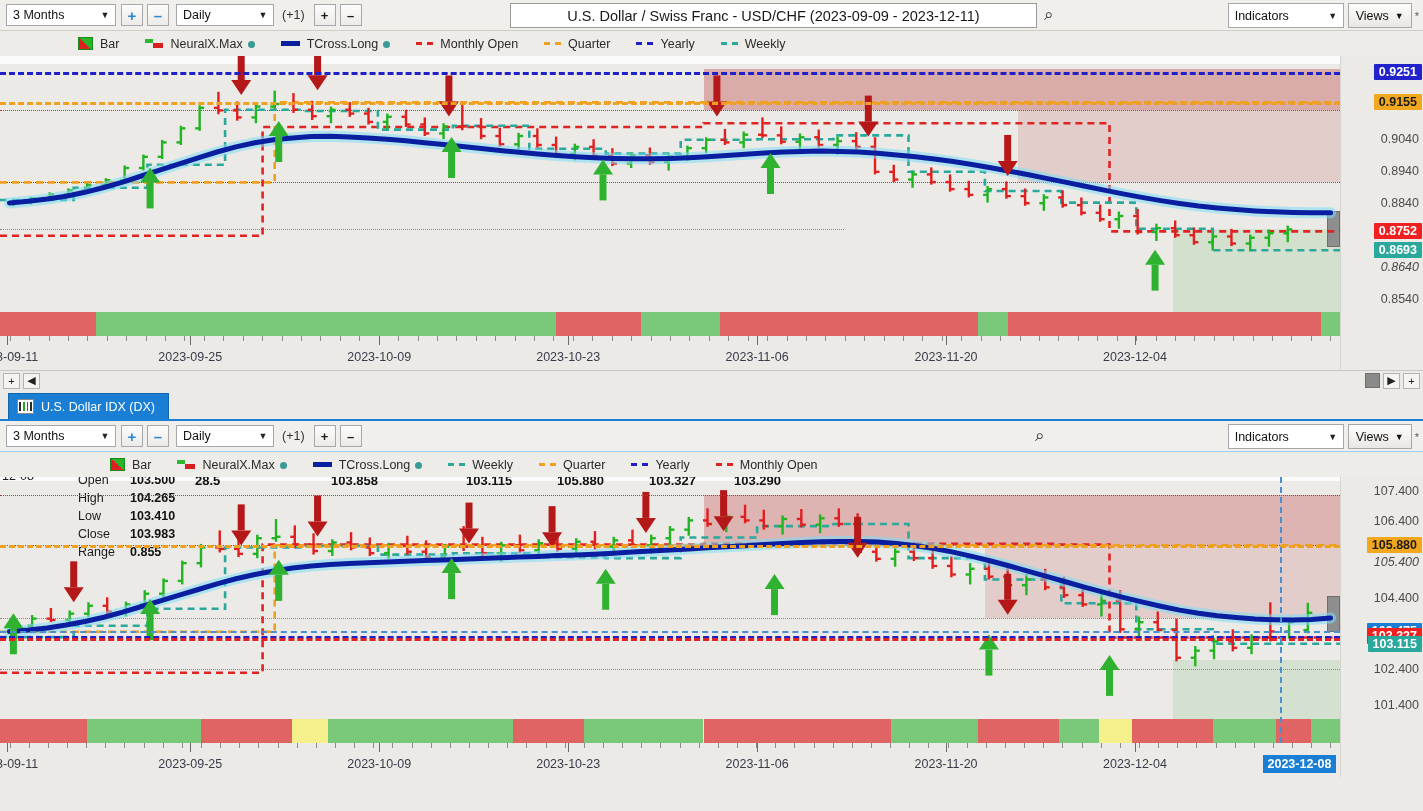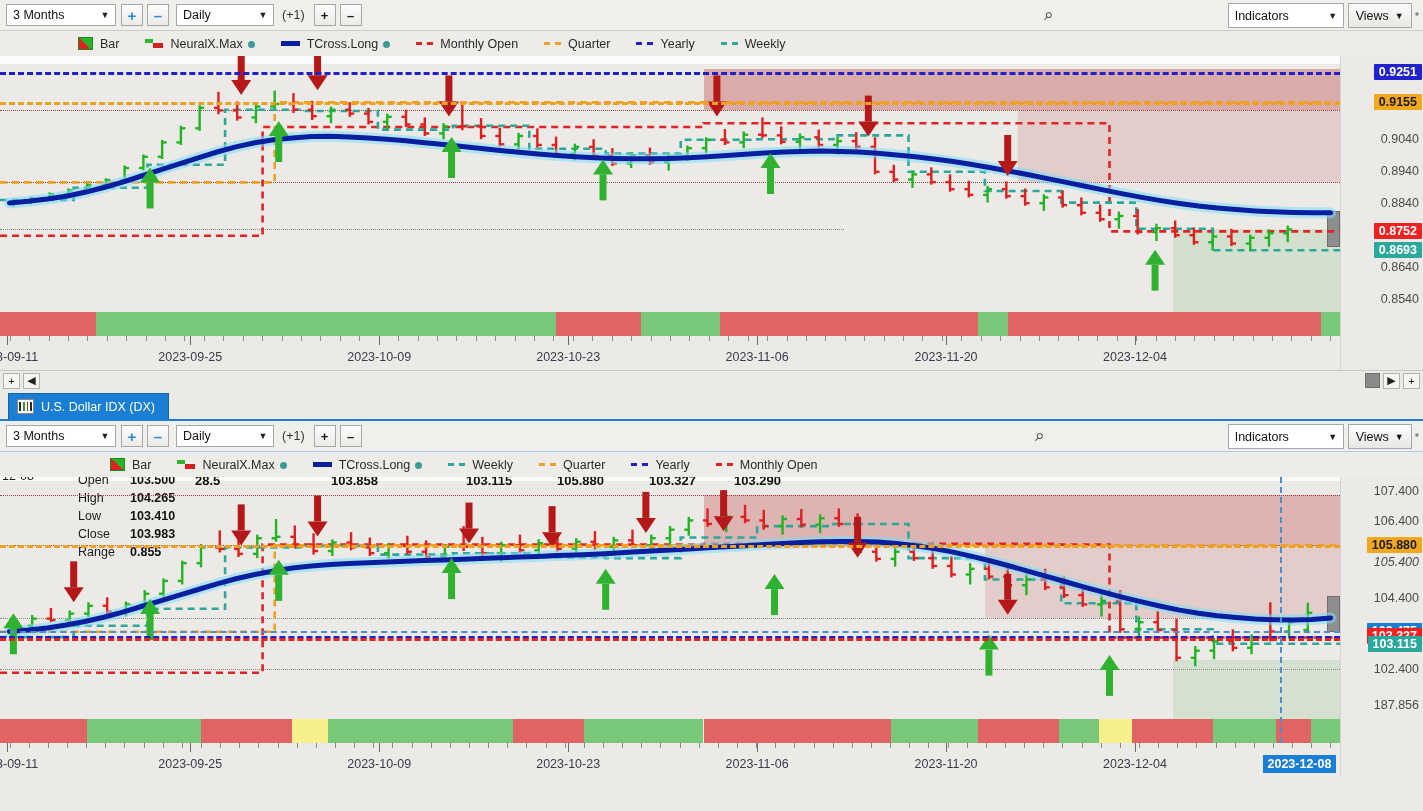--- a/index.html
+++ b/index.html
@@ -172,20 +172,23 @@
       <span class="arrow">▼</span>
     </div>
     <span class="paren">(+1)</span>
     <div class="sqbtn dark">
         <span>+</span>
       </div>
     <div class="sqbtn dark">
         <span>–</span>
       </div>
 
+    <div class="symbox">
+      <span>U.S. Dollar / Swiss Franc - USD/CHF (2023-09-09 - 2023-12-11)</span>
+    </div>
     <div class="searchicon" style="left:1044px;">⌕</div>
 
     <div class="right-group">
       <div class="combo cb-ind">
         <span class="lbl">Indicators</span>
         <span class="arrow">▼</span>
       </div>
       <div class="btn-views">
         <span>Views</span>
         <span style="font-size:9px;">▼</span>
@@ -646,21 +649,21 @@
           <div class="cseg" style="left:719.58px;width:258.61999999999995px;background:#e06464;"></div>
           <div class="cseg" style="left:978.1999999999999px;width:29.480000000000025px;background:#7ac97a;"></div>
           <div class="cseg" style="left:1007.68px;width:313.56px;background:#e06464;"></div>
           <div class="cseg" style="left:1321.24px;width:18.760000000000016px;background:#7ac97a;"></div>
         </div>
       </div>
     <div class="axis-right" id="axis-top" style="left: 1340px; height: 314px;">
         <div class="ytick" style="top:83.19999999999999px;">0.9040</div>
         <div class="ytick" style="top:115.19999999999999px;">0.8940</div>
         <div class="ytick" style="top:147.2px;">0.8840</div>
-        <div class="ytick" style="top:211.2px;">0.8640</div>
+        <div class="ytick" style="top:211.2px;font-style:italic;">0.8640</div>
         <div class="ytick" style="top:243.2px;">0.8540</div>
         <div class="ylabel" style="top:15.680000000000035px;background:#2222cc;color:#ffffff;">0.9251</div>
         <div class="ylabel" style="top:46.400000000000176px;background:#f2a81e;color:#1b1b1b;">0.9155</div>
         <div class="ylabel" style="top:175.36000000000007px;background:#f02020;color:#ffffff;">0.8752</div>
         <div class="ylabel" style="top:194.24000000000012px;background:#2aa89c;color:#ffffff;">0.8693</div>
         <div class="scroll-handle" style="left:-14px;top:155.43999999999994px;height:36px;"></div>
       </div>
     <div class="xaxis" id="xaxis-top" style="top: 280px; width: 1340px; height: 34px;">
         <div class="tickmark" style="left:9.710144927536232px;"></div>
         <div class="tickmark" style="left:29.130434782608695px;"></div>
@@ -1308,21 +1311,21 @@
           <div class="cseg" style="left:1310.52px;width:29.480000000000025px;background:#7ac97a;"></div>
         </div>
         <div class="crosshair-v" style="left:1279.7px;top:0;height:266px;z-index:9;"></div>
       </div>
     <div class="axis-right" id="axis-bottom" style="left: 1340px; height: 300px;">
         <div class="ytick" style="top:14.23529411764676px;">107.400</div>
         <div class="ytick" style="top:44px;margin-left:10px;">106.400</div>
         <div class="ytick" style="top:85.41176470588206px;font-style:italic;">105.400</div>
         <div class="ytick" style="top:120.99999999999976px;">104.400</div>
         <div class="ytick" style="top:192.17647058823508px;">102.400</div>
-        <div class="ytick" style="top:227.76470588235273px;">187.856</div>
+        <div class="ytick" style="top:227.76470588235273px;">101.400</div>
         <div class="ylabel" style="top:68.32941176470595px;background:#f2a81e;color:#1b1b1b;">105.880</div>
         <div class="ylabel" style="top:153.91911764705898px;background:#1a7fd4;color:#ffffff;">103.475</div>
         <div class="ylabel" style="top:159.18617647058826px;background:#f02020;color:#ffffff;">103.327</div>
         <div class="ylabel" style="top:166.7308823529413px;background:#2aa89c;color:#ffffff;">103.115</div>
         <div class="scroll-handle" style="left:-14px;top:119.01470588235279px;height:36px;"></div>
       </div>
     <div class="xaxis" id="xaxis-bottom" style="top: 266px; width: 1340px; height: 34px;">
         <div class="tickmark" style="left:9.571428571428571px;"></div>
         <div class="tickmark" style="left:28.714285714285715px;"></div>
         <div class="tickmark" style="left:47.857142857142854px;"></div>

